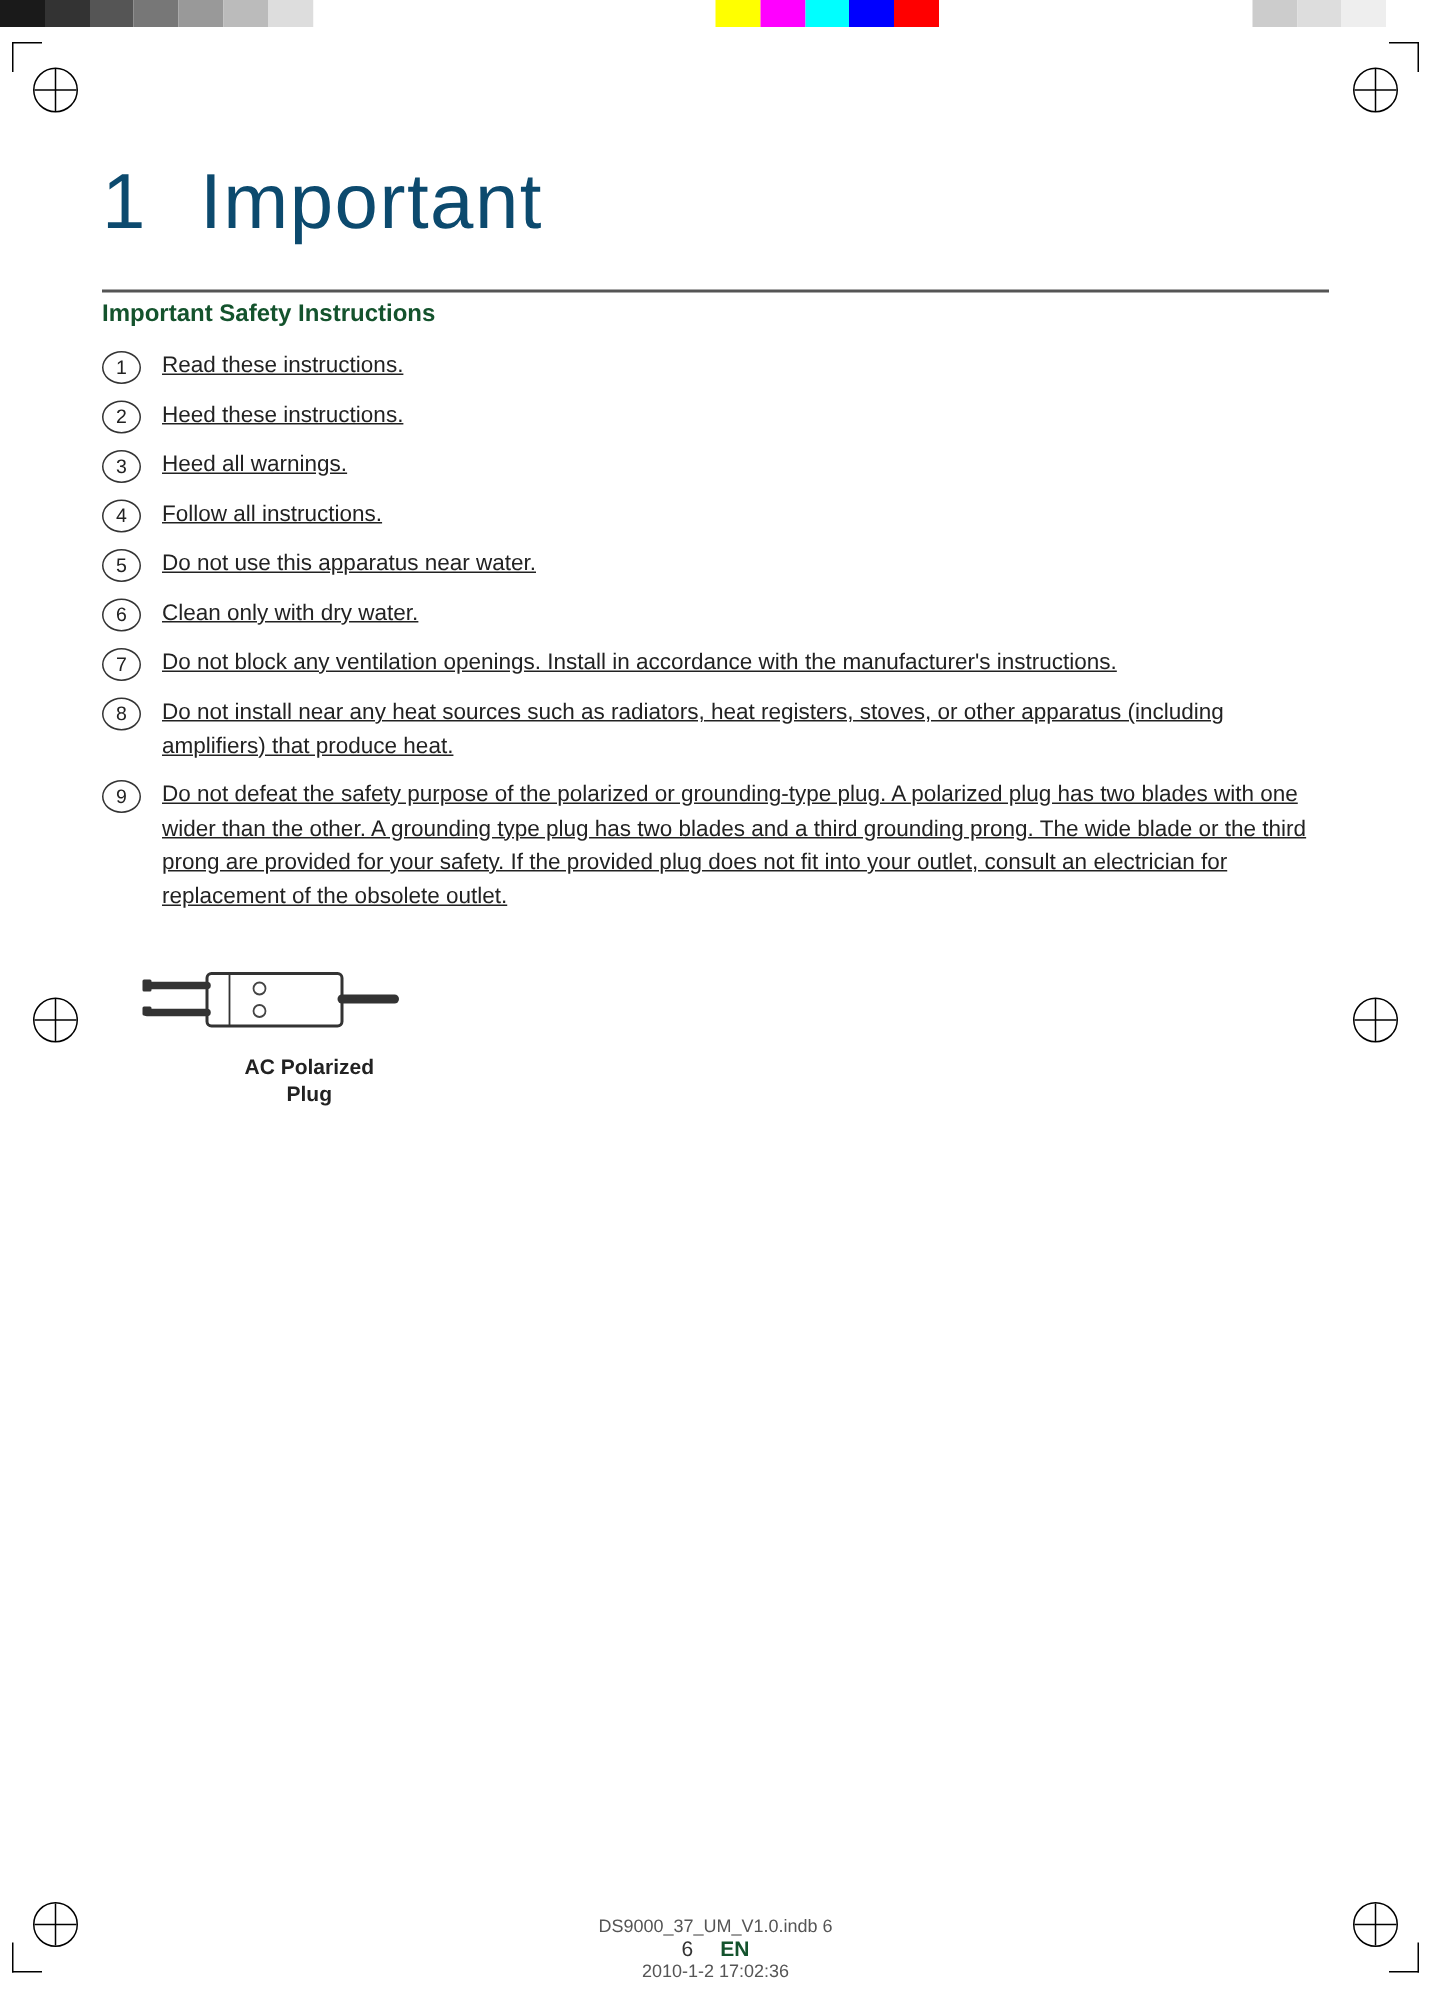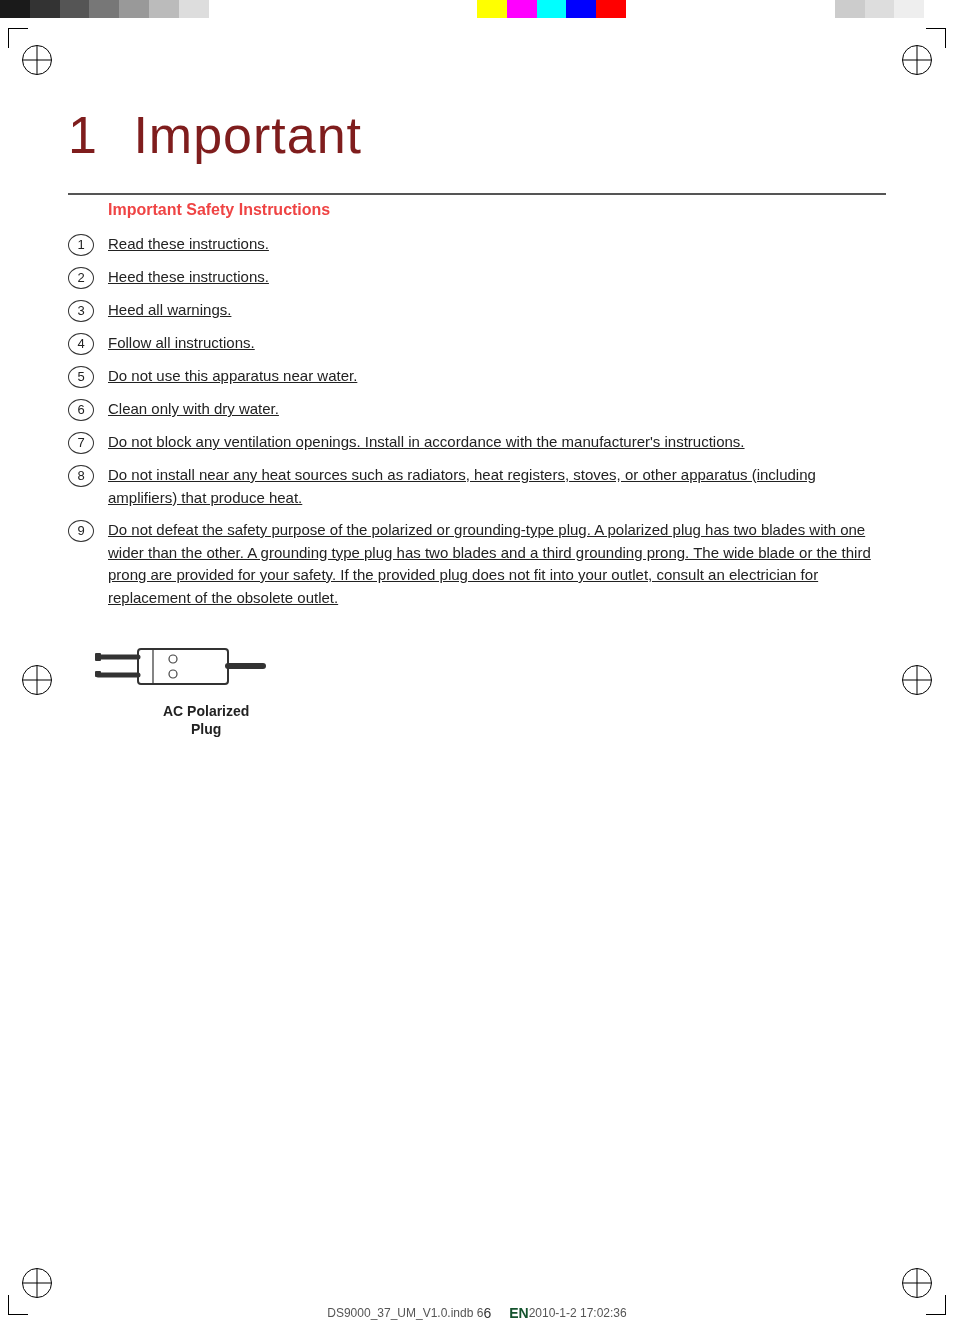--- a/index.html
+++ b/index.html
@@ -81,21 +81,21 @@
       position: absolute;
       top: 105px;
       left: 68px;
       right: 68px;
       bottom: 80px;
     }
 
     .chapter-heading {
       font-size: 52px;
       font-weight: 300;
-      color: #7f1d1d;
+      color: #0c4a6e;
       margin-bottom: 28px;
       letter-spacing: 1px;
     }
 
     .chapter-number {
       font-size: 52px;
       font-weight: 300;
       margin-right: 20px;
     }
 
@@ -108,23 +108,22 @@
     .section-title {
       font-size: 26px;
       font-weight: bold;
       color: #e63030;
       margin-bottom: 10px;
     }
 
     .subsection-title {
       font-size: 16px;
       font-weight: bold;
-      color: #ef4444;
+      color: #14532d;
       margin-bottom: 14px;
-      margin-left: 40px;
     }
 
     .instruction-list {
       list-style: none;
       padding: 0;
     }
 
     .instruction-item {
       display: flex;
       align-items: flex-start;
@@ -184,22 +183,23 @@
       line-height: 1.3;
     }
 
     
     .footer {
       position: absolute;
       bottom: 22px;
       left: 68px;
       right: 68px;
       display: flex;
-      justify-content: center;
+      justify-content: space-between;
       align-items: center;
+      flex-direction: column;
     }
 
     .footer-left {
       font-size: 12px;
       color: #555;
     }
 
     .footer-right {
       font-size: 12px;
       color: #555;

